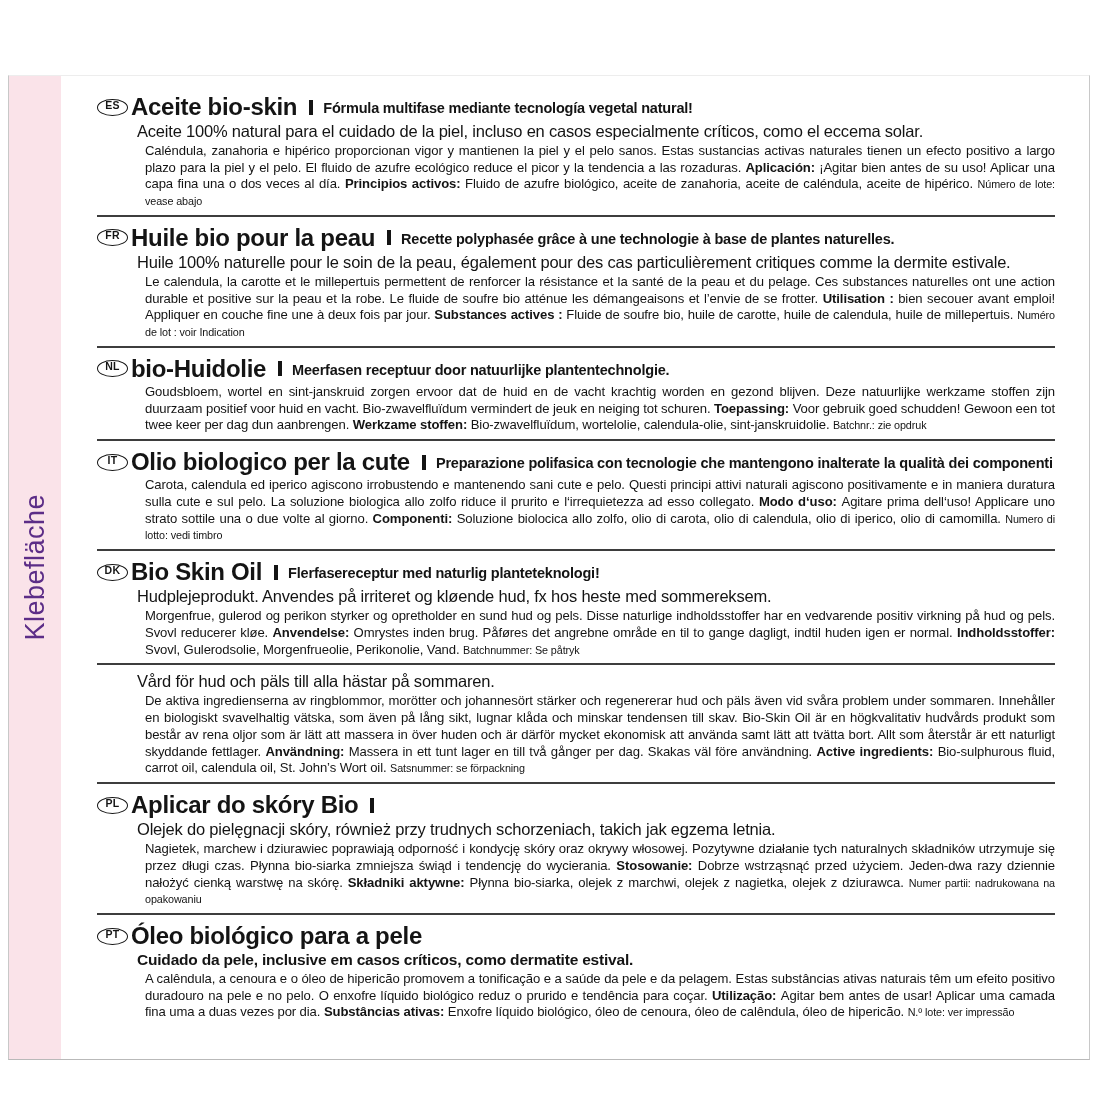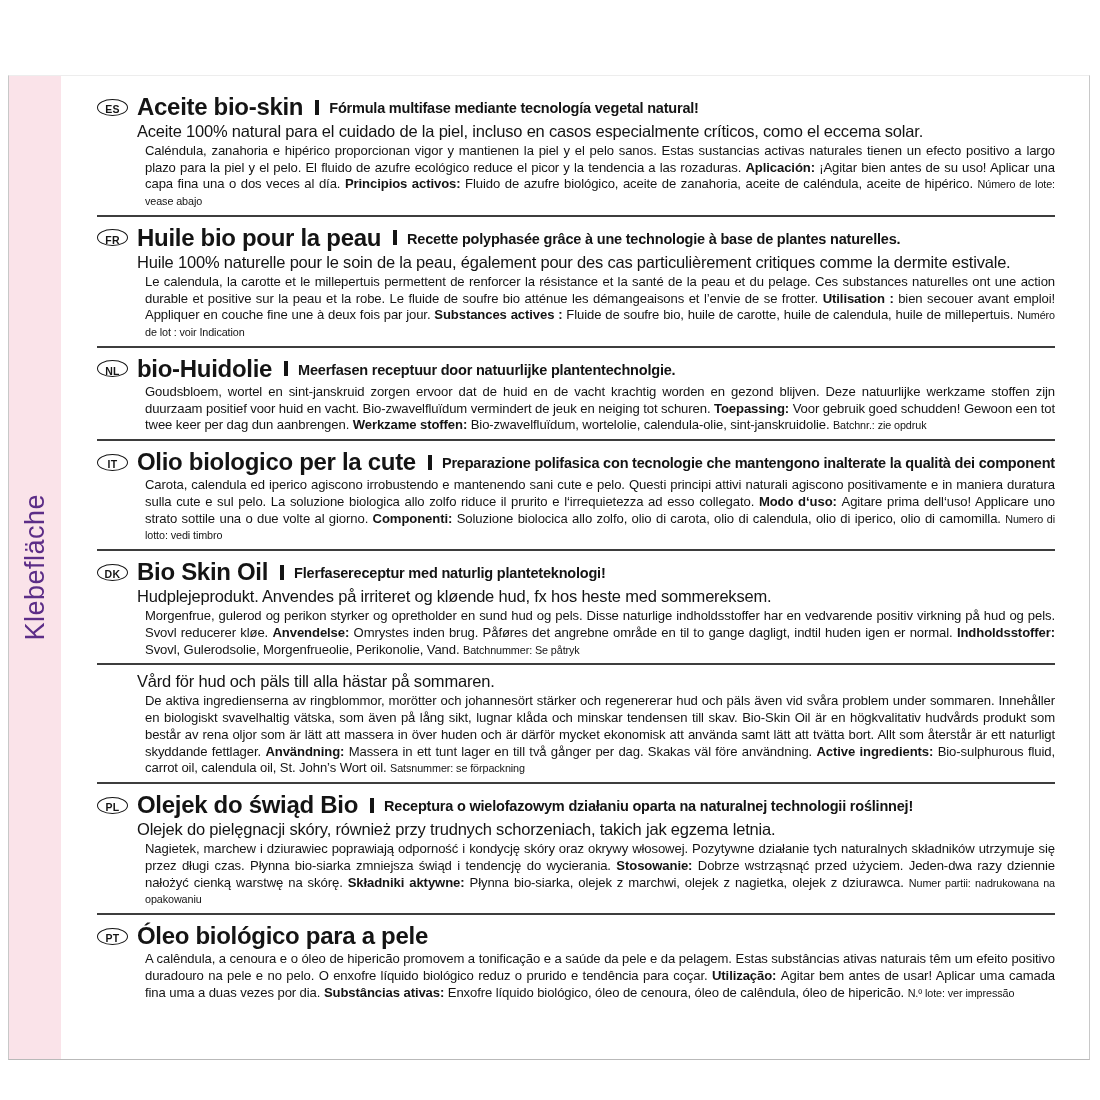--- a/index.html
+++ b/index.html
@@ -35,22 +35,22 @@
     padding:17px 22px 0 8px;
   }
 
   .lang-section{margin-bottom:2px;}
   .head-line{
     display:flex;align-items:center;white-space:nowrap;
     margin-bottom:1px;overflow:hidden;
   }
   .badge{
     flex:0 0 auto;width:31px;height:17px;border:1.4px solid var(--text);
-    border-radius:50%;display:flex;align-items:flex-end;justify-content:center;
-    margin-right:9px;
+    border-radius:50%;display:flex;align-items:flex-start;justify-content:center;
+    margin-right:3px;
   }
   .badge-code{font-size:10.5px;font-weight:600;letter-spacing:.3px;line-height:1;}
   .title{font-size:24px;font-weight:bold;letter-spacing:-.3px;}
   .pipe-wrap{display:inline-flex;align-items:center;margin:0 10px 0 12px;}
   .pipe{width:4px;height:15px;background:var(--text);display:inline-block;}
   .tagline{font-size:14.5px;font-weight:bold;letter-spacing:-.2px;padding-top:2px;}
   .subline{
     font-size:16.5px;letter-spacing:-.2px;
     margin:0 0 2px 40px;line-height:1.15;
   }
@@ -156,36 +156,36 @@
     <div class="subline">Vård för hud och päls till alla hästar på sommaren.</div>
     <p class="body"><span>De aktiva ingredienserna av ringblommor, morötter och johannesört stärker och regenererar hud och päls även vid svåra problem under sommaren. Innehåller en biologiskt svavelhaltig vätska, som även på lång sikt, lugnar klåda och minskar tendensen till skav. Bio-Skin Oil är en högkvalitativ hudvårds produkt som består av rena oljor som är lätt att massera in över huden och är därför mycket ekonomisk att använda samt lätt att tvätta bort. Allt som återstår är ett naturligt skyddande fettlager. </span><span class="b">Användning: </span><span>Massera in ett tunt lager en till två gånger per dag. Skakas väl före användning. </span><span class="b">Active ingredients: </span><span>Bio-sulphurous fluid, carrot oil, calendula oil, St. John’s Wort oil. </span><span class="sm">Satsnummer: se förpackning</span></p>
     <hr class="rule">
   </section>
 
   <section class="lang-section">
     <div class="head-line">
       <span class="badge">
             <span class="badge-code">PL</span>
           </span>
-      <span class="title">Olejek do świąd Bio</span>
+      <span class="title">Aplicar do skóry Bio</span>
       <span class="pipe-wrap">
             <span class="pipe"></span>
           </span>
-      <span class="tagline">Receptura o wielofazowym działaniu oparta na naturalnej technologii roślinnej!</span>
     </div>
     <div class="subline">Olejek do pielęgnacji skóry, również przy trudnych schorzeniach, takich jak egzema letnia.</div>
     <p class="body"><span>Nagietek, marchew i dziurawiec poprawiają odporność i kondycję skóry oraz okrywy włosowej. Pozytywne działanie tych naturalnych składników utrzymuje się przez długi czas. Płynna bio-siarka zmniejsza świąd i tendencję do wycierania. </span><span class="b">Stosowanie: </span><span>Dobrze wstrząsnąć przed użyciem. Jeden-dwa razy dziennie nałożyć cienką warstwę na skórę. </span><span class="b">Składniki aktywne: </span><span>Płynna bio-siarka, olejek z marchwi, olejek z nagietka, olejek z dziurawca. </span><span class="sm">Numer partii: nadrukowana na opakowaniu</span></p>
     <hr class="rule">
   </section>
 
   <section class="lang-section">
     <div class="head-line">
       <span class="badge">
             <span class="badge-code">PT</span>
           </span>
       <span class="title">Óleo biológico para a pele</span>
 
     </div>
+    <div class="subline bold">Cuidado da pele, inclusive em casos críticos, como dermatite estival.</div>
     <p class="body"><span>A calêndula, a cenoura e o óleo de hipericão promovem a tonificação e a saúde da pele e da pelagem. Estas substâncias ativas naturais têm um efeito positivo duradouro na pele e no pelo. O enxofre líquido biológico reduz o prurido e tendência para coçar. </span><span class="b">Utilização: </span><span>Agitar bem antes de usar! Aplicar uma camada fina uma a duas vezes por dia. </span><span class="b">Substâncias ativas: </span><span>Enxofre líquido biológico, óleo de cenoura, óleo de calêndula, óleo de hipericão. </span><span class="sm">N.º lote: ver impressão</span></p>
 
   </section>
 </div>
 </div>
 
 </body></html>

